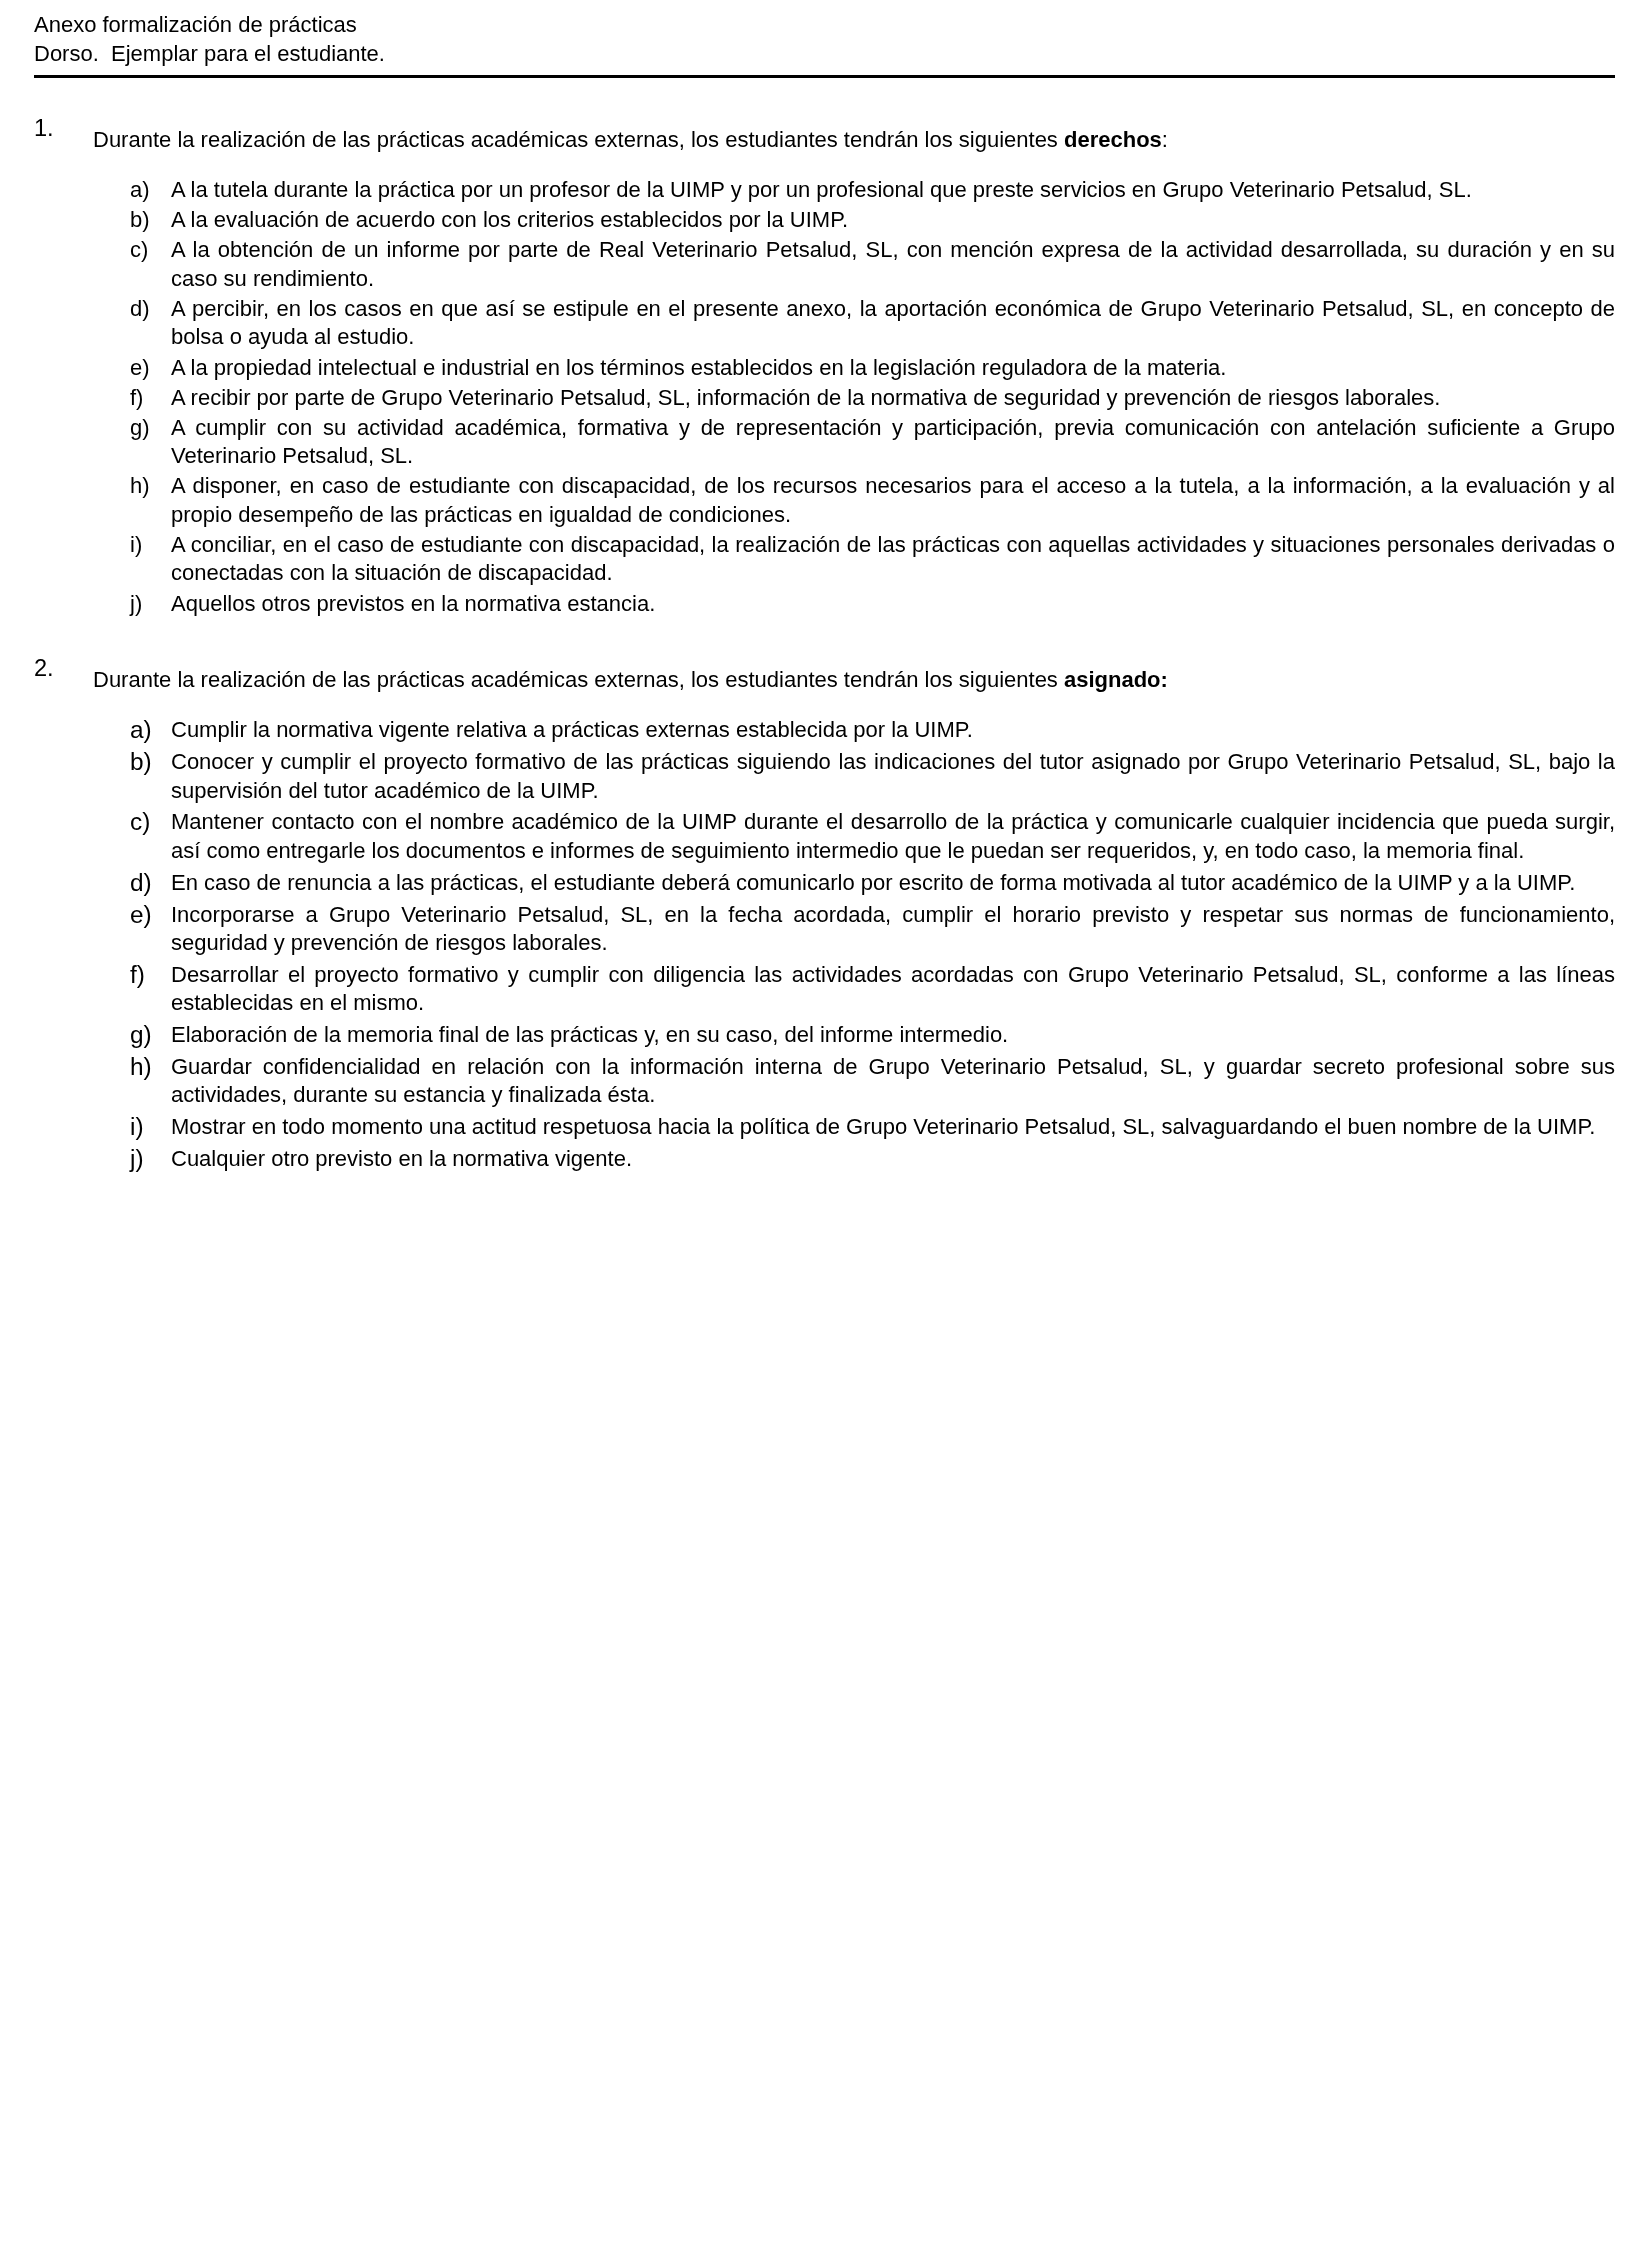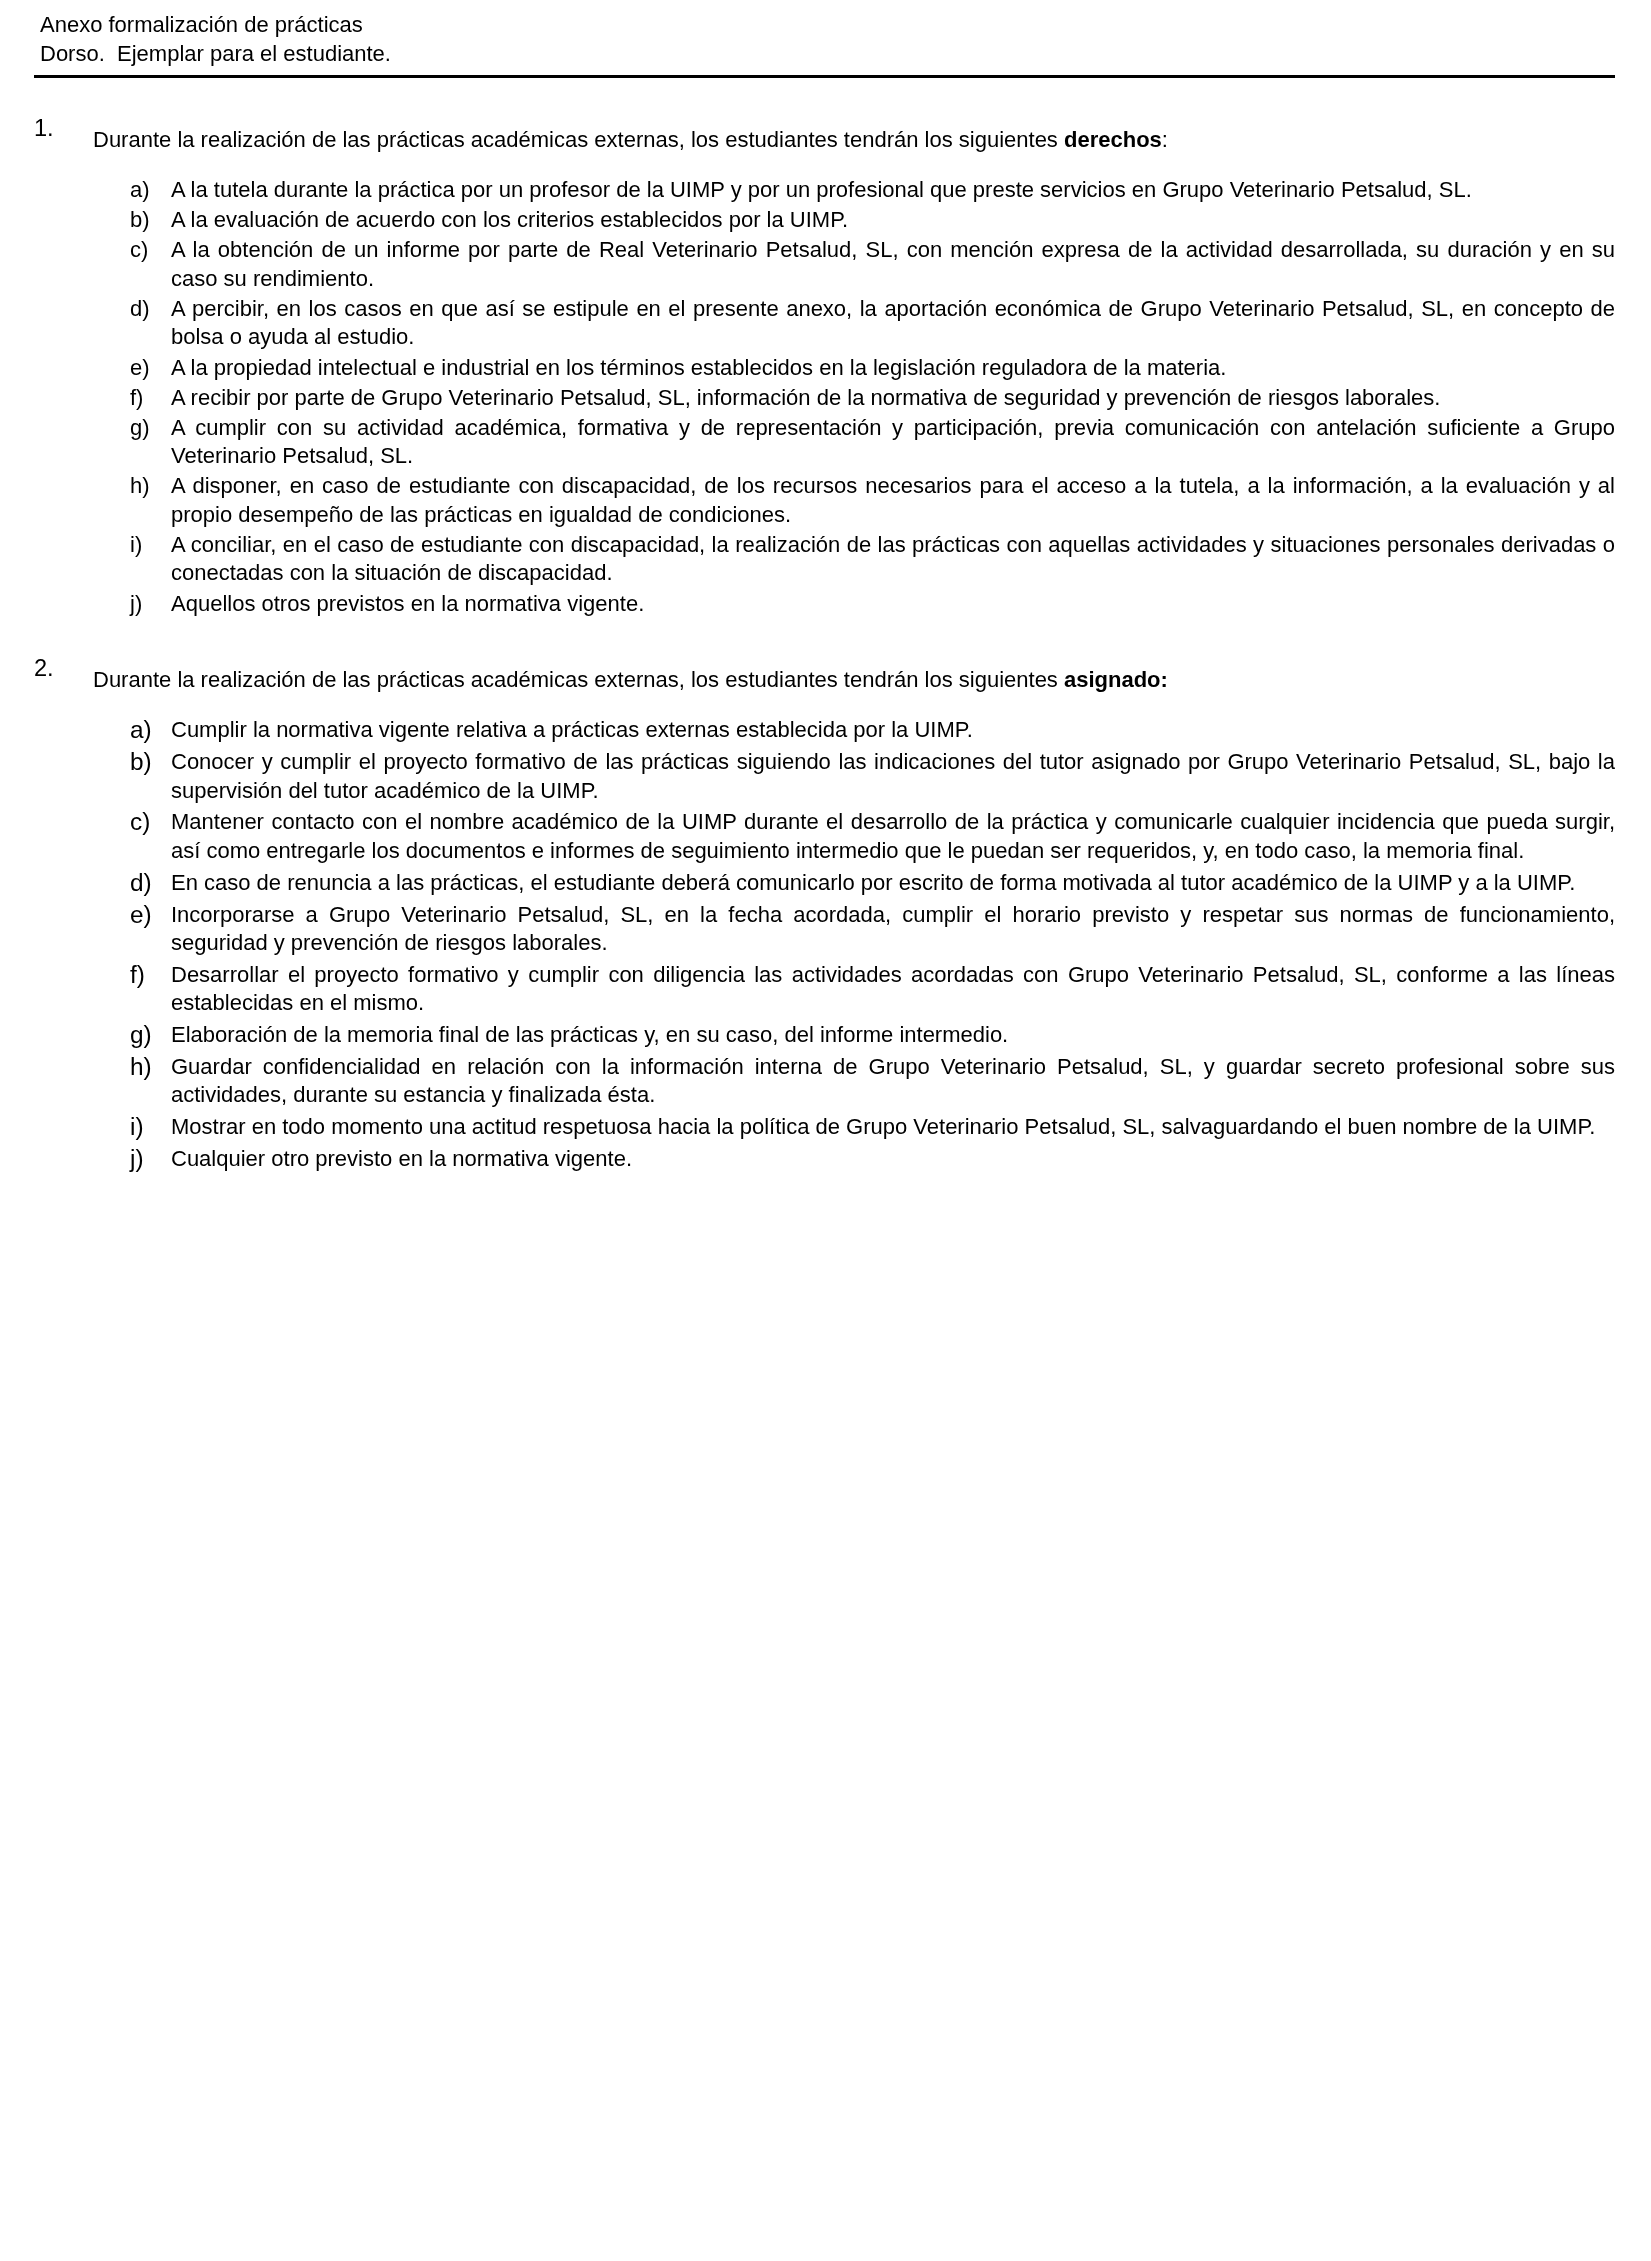--- a/index.html
+++ b/index.html
@@ -7,21 +7,21 @@
     width: 1651px;
     min-height: 2261px;
     background: #ffffff;
     color: #000000;
     font-family: "Liberation Sans", sans-serif;
     font-size: 22px;
     line-height: 28.5px;
   }
   .page { padding: 11.4px 36px 49px 34px; }
 
-  .hdr-line { white-space: pre-wrap; margin-left: 6px; }
+  .hdr-line { white-space: pre-wrap; }
   .hdr-line.bold { font-weight: normal; }
 
   .doc-title { margin: 31px 0 0 0; text-align: justify; }
   .doc-title b { font-weight: bold; }
   .title-rule { border-top: 3.3px solid #000000; margin-top: 6.5px; }
 
   .doc-section { margin-top: 36px; }
   .section-head { display: flex; }
   .section-number { flex: 0 0 47px; font-size: 23.6px; }
   .section-intro { flex: 1; margin: 12px; text-align: justify; }
@@ -95,21 +95,21 @@
     <div class="item-text">A disponer, en caso de estudiante con discapacidad, de los recursos necesarios para el acceso a la tutela, a la información, a la evaluación y al propio desempeño de las prácticas en igualdad de condiciones.</div>
   </li>
 
   <li class="list-item">
     <span class="item-marker">i)</span>
     <div class="item-text">A conciliar, en el caso de estudiante con discapacidad, la realización de las prácticas con aquellas actividades y situaciones personales derivadas o conectadas con la situación de discapacidad.</div>
   </li>
 
   <li class="list-item">
     <span class="item-marker">j)</span>
-    <div class="item-text">Aquellos otros previstos en la normativa vigente.</div>
+    <div class="item-text">Aquellos otros previstos en la normativa estancia.</div>
   </li>
 </ol>
   </section>
 
   <section class="doc-section">
     <div class="section-head">
       <span class="section-number">2.</span>
       <p class="section-intro"><span>Durante la realización de las prácticas académicas externas, los estudiantes tendrán los siguientes </span><b>asignado:</b><span></span></p>
     </div>
     <ol class="item-list">

